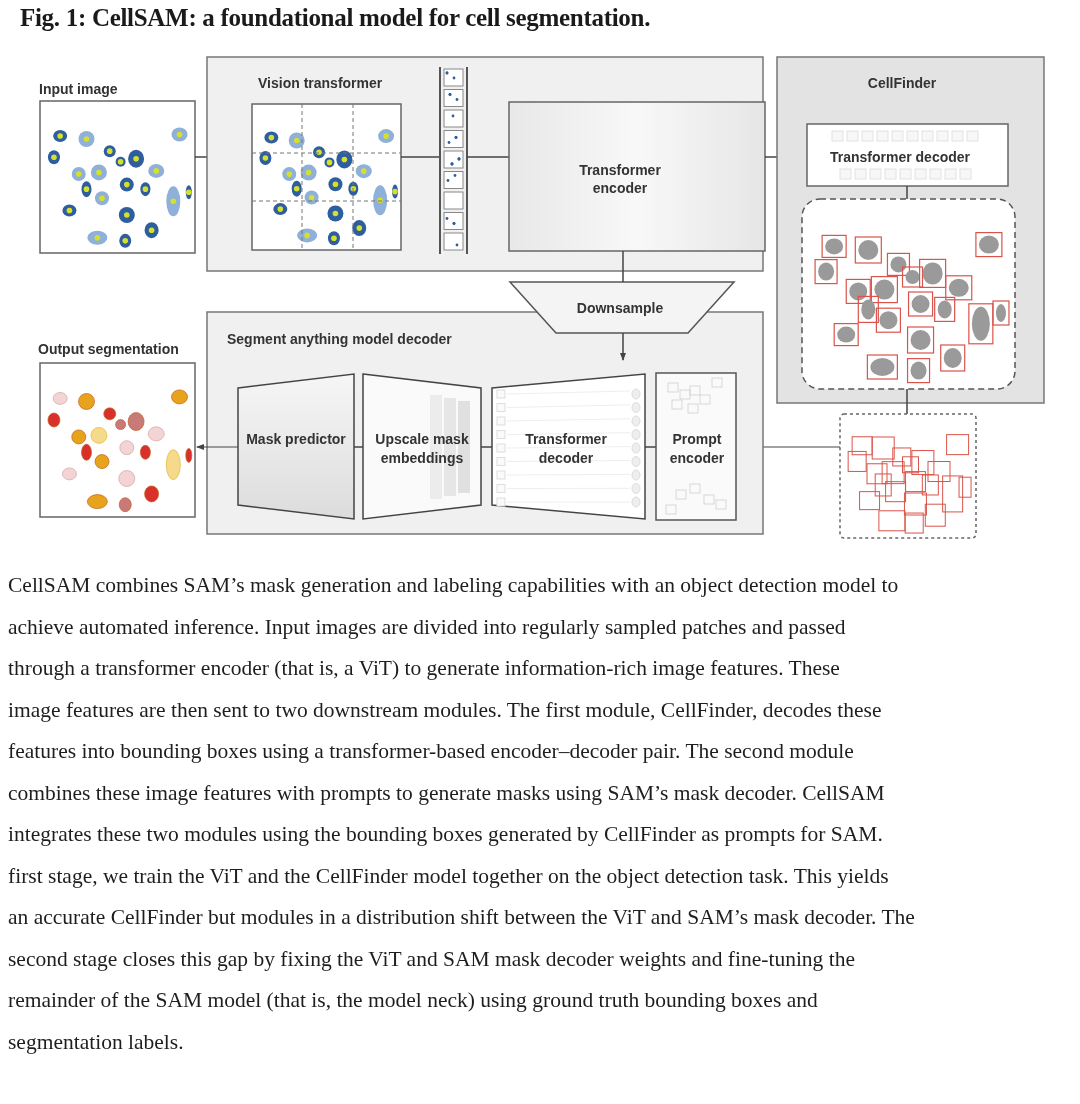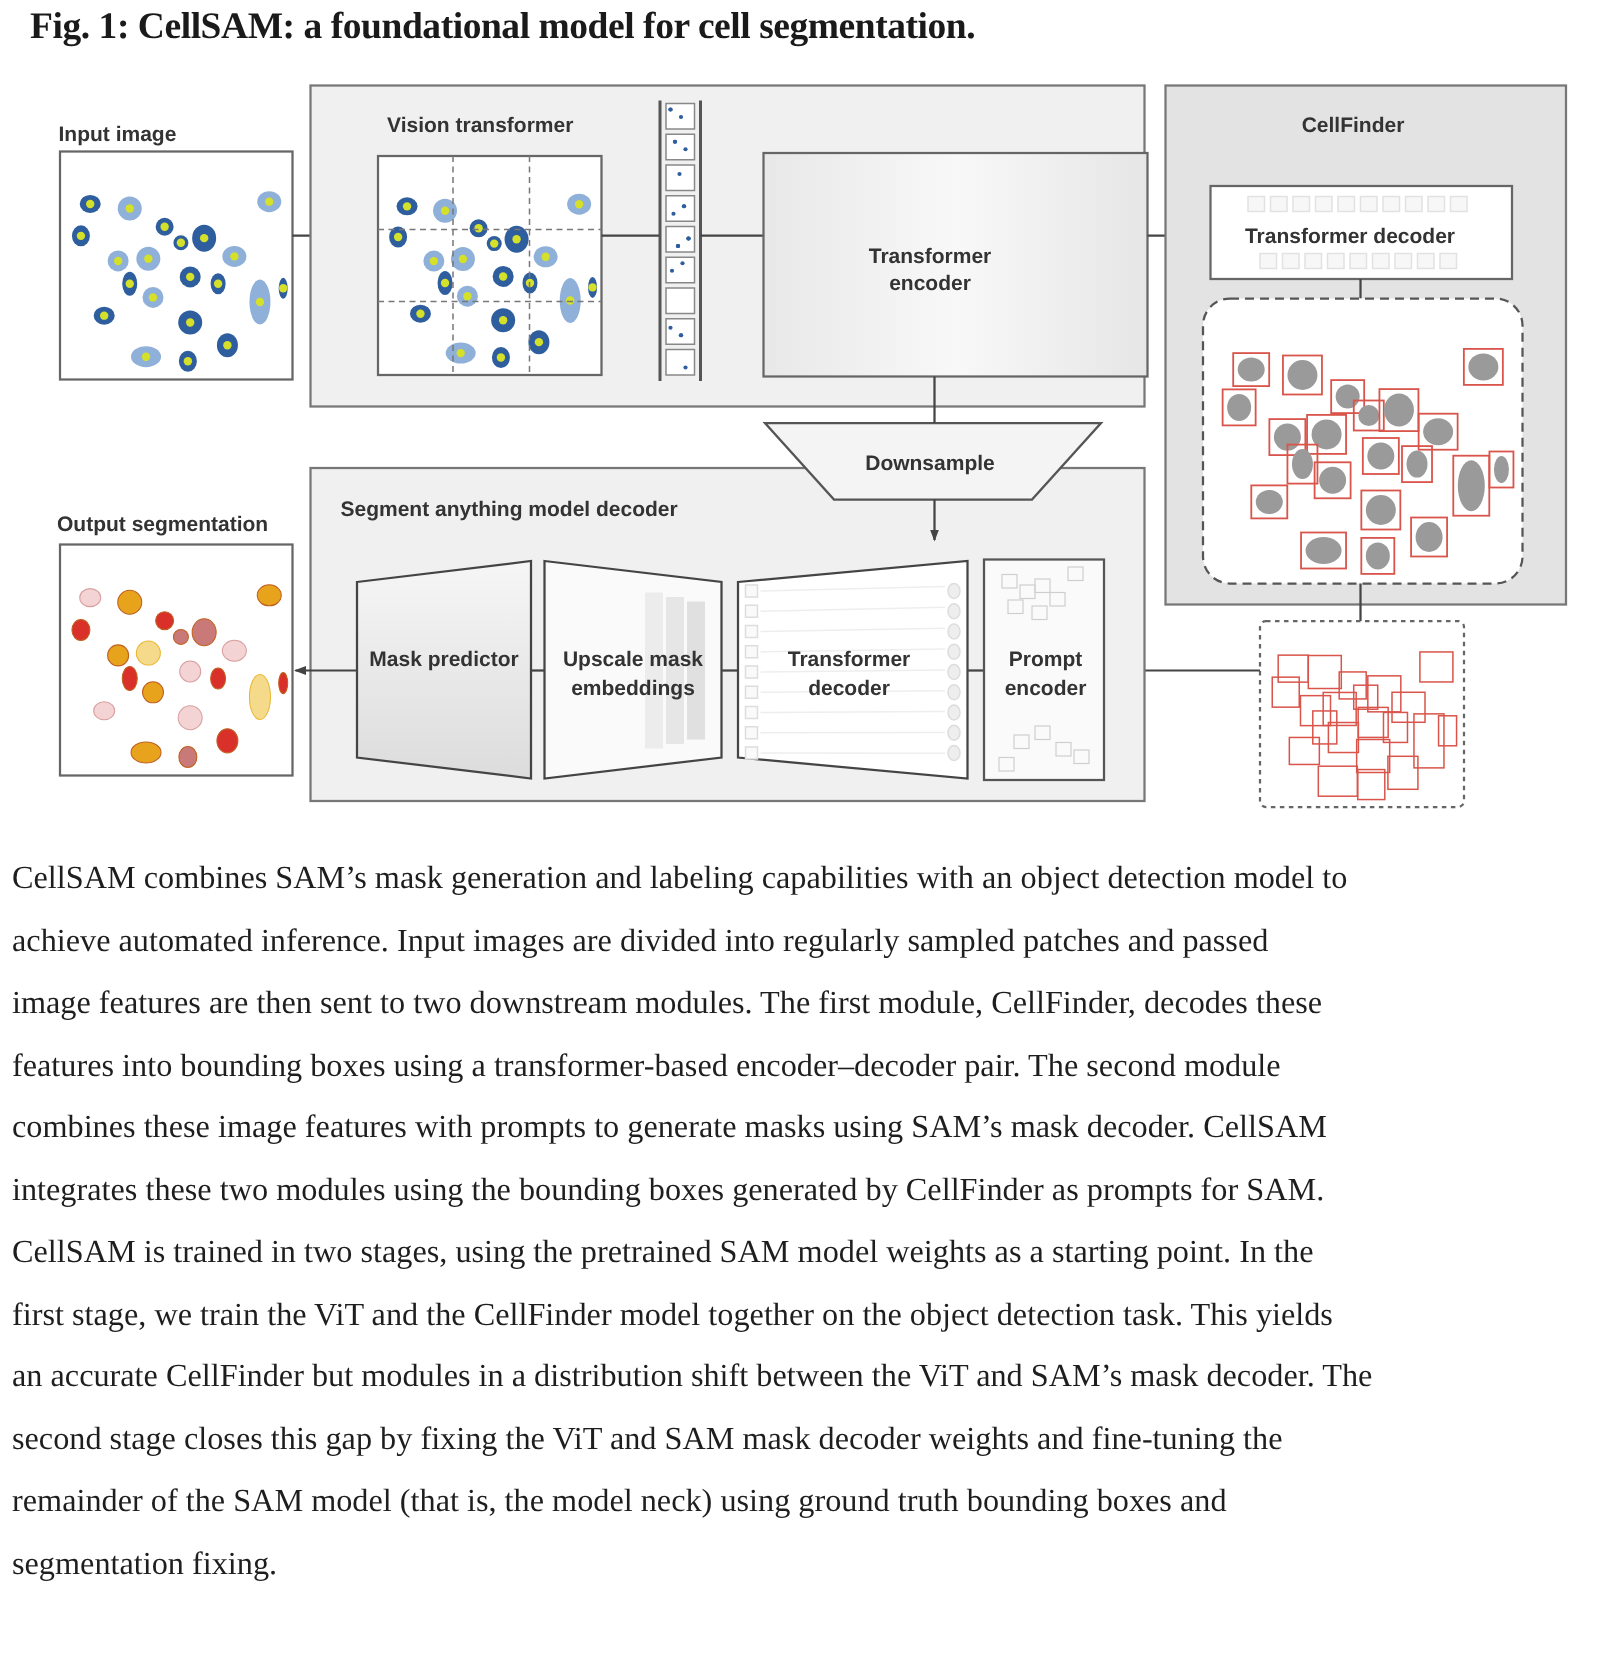--- a/index.html
+++ b/index.html
@@ -385,23 +385,23 @@
         <ellipse cx="97.35" cy="501.6" rx="10" ry="7" fill="#e8a31c" stroke="#c06020" stroke-width="0.7"></ellipse>
         <ellipse cx="125.25" cy="504.68" rx="6" ry="7" fill="#c97a78" stroke="#c06020" stroke-width="0.7"></ellipse>
         <ellipse cx="151.6" cy="493.9" rx="7" ry="8" fill="#d9302a" stroke="#c06020" stroke-width="0.7"></ellipse>
       </g>
   </svg>
 </div>
 
 <div class="caption" id="caption">
     <span class="line">CellSAM combines SAM’s mask generation and labeling capabilities with an object detection model to</span>
     <span class="line">achieve automated inference. Input images are divided into regularly sampled patches and passed</span>
+    <span class="line">through a transformer encoder (that is, a ViT) to generate information-rich image features. These</span>
     <span class="line">image features are then sent to two downstream modules. The first module, CellFinder, decodes these</span>
     <span class="line">features into bounding boxes using a transformer-based encoder–decoder pair. The second module</span>
     <span class="line">combines these image features with prompts to generate masks using SAM’s mask decoder. CellSAM</span>
     <span class="line">integrates these two modules using the bounding boxes generated by CellFinder as prompts for SAM.</span>
-    <span class="line">CellSAM is trained in two stages, using the pretrained SAM model weights as a starting point. In the</span>
     <span class="line">first stage, we train the ViT and the CellFinder model together on the object detection task. This yields</span>
     <span class="line">an accurate CellFinder but modules in a distribution shift between the ViT and SAM’s mask decoder. The</span>
     <span class="line">second stage closes this gap by fixing the ViT and SAM mask decoder weights and fine-tuning the</span>
     <span class="line">remainder of the SAM model (that is, the model neck) using ground truth bounding boxes and</span>
-    <span class="line">segmentation fixing.</span>
+    <span class="line">segmentation labels.</span>
   </div>
 
 </body></html>

